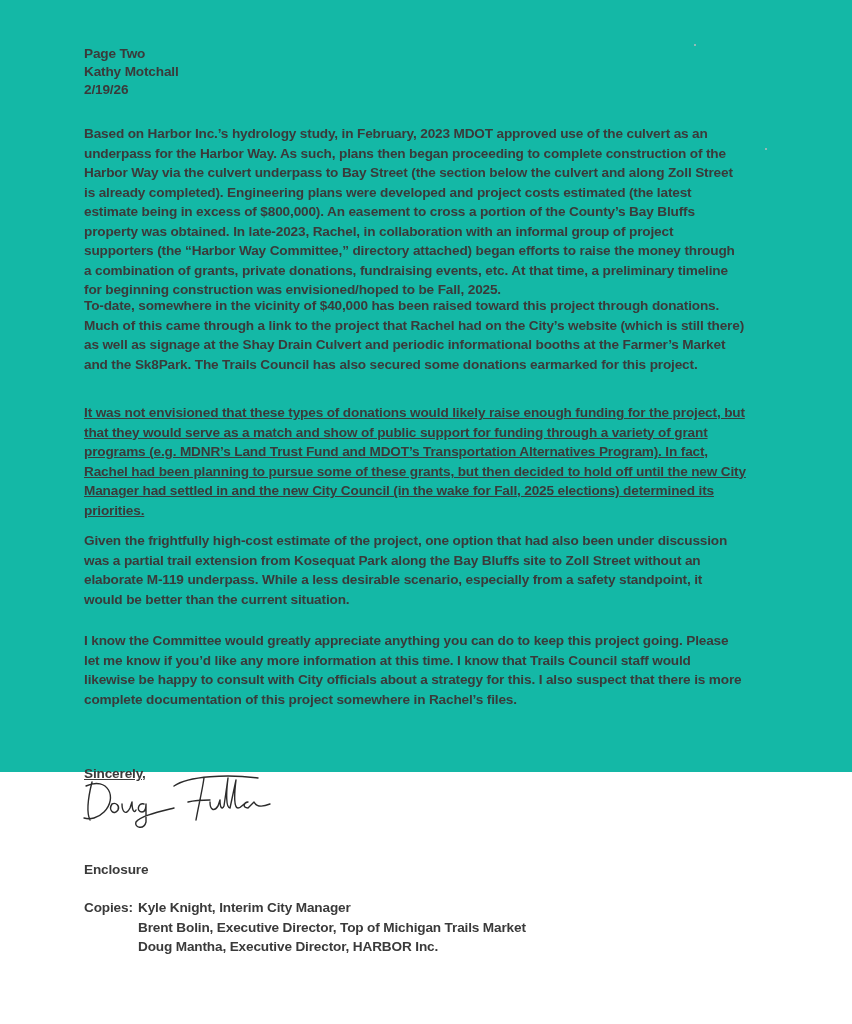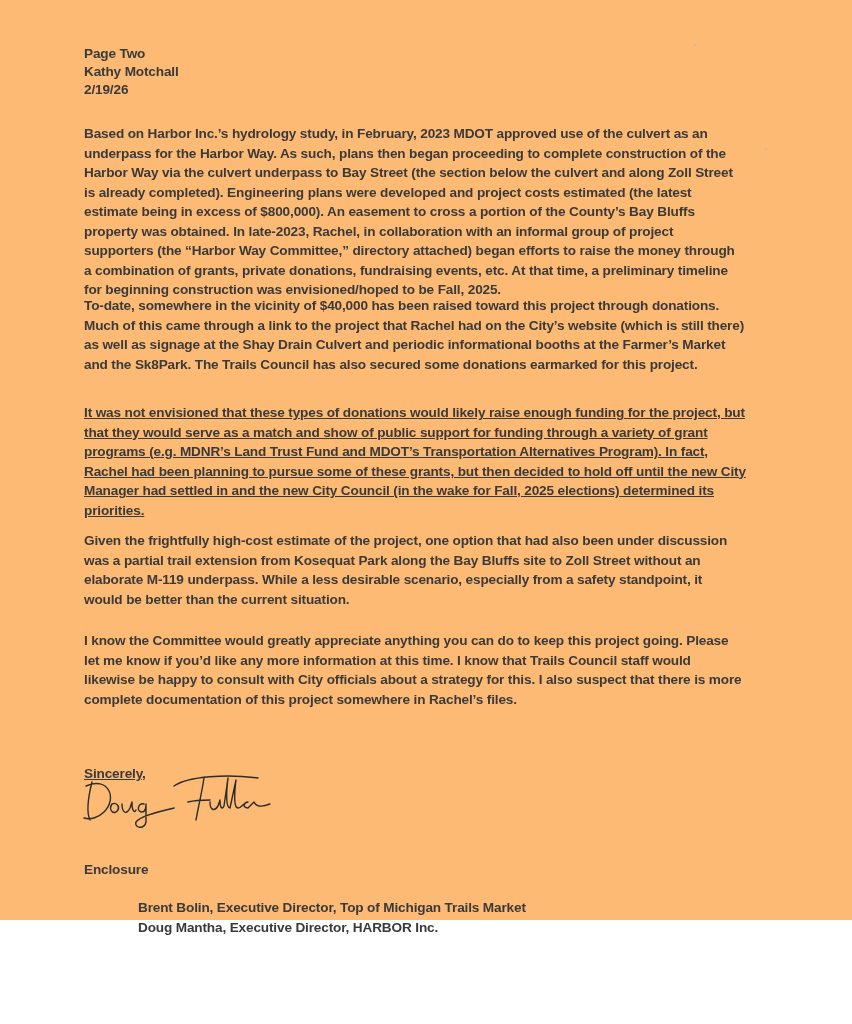--- a/index.html
+++ b/index.html
@@ -11,22 +11,22 @@
       width: 852px;
       height: 1024px;
       position: relative;
       overflow: hidden;
       font-family: "Liberation Sans", sans-serif;
       color: #333333;
     }
     .page {
       position: absolute;
       left: 0; top: 0;
-      width: 852px; height: 920px;
-      background: #fdba74;
+      width: 852px; height: 772px;
+      background: #14b8a6;
     }
     .text {
       position: absolute;
       left: 84px;
       width: 760px;
       font-size: 13.6px;
       line-height: 19.5px;
       letter-spacing: -0.15px;
       font-weight: bold;
       color: #3a3a3a;
@@ -116,20 +116,24 @@
       <path d="M96 18 C110 8, 150 6, 180 10 M126 10 C124 24, 120 40, 118 52 M110 34 C118 32, 126 32, 132 32"></path>
 
       <path d="M132 34 C132 42, 136 44, 140 38 L142 32 C142 40, 144 42, 146 38 L150 10 C148 26, 148 40, 152 40 L158 12 C156 28, 156 40, 160 40 C164 40, 166 34, 170 34 C166 34, 164 40, 170 40 L176 34 C178 38, 182 40, 192 36"></path>
     </g>
   </svg>
 
 
   <div id="enclosure" class="text">Enclosure</div>
 
   <div id="copies" class="text">
+    <div class="copies-row">
+      <span class="copies-label">Copies:</span>
+      <span>Kyle Knight, Interim City Manager</span>
+    </div>
     <div class="copies-row copies-indent">
       <span>Brent Bolin, Executive Director, Top of Michigan Trails Market</span>
     </div>
     <div class="copies-row copies-indent">
       <span>Doug Mantha, Executive Director, HARBOR Inc.</span>
     </div>
   </div>
 
   <div class="speck" style="left:694px; top:44px;"></div>
   <div class="speck" style="left:765px; top:148px;"></div>

